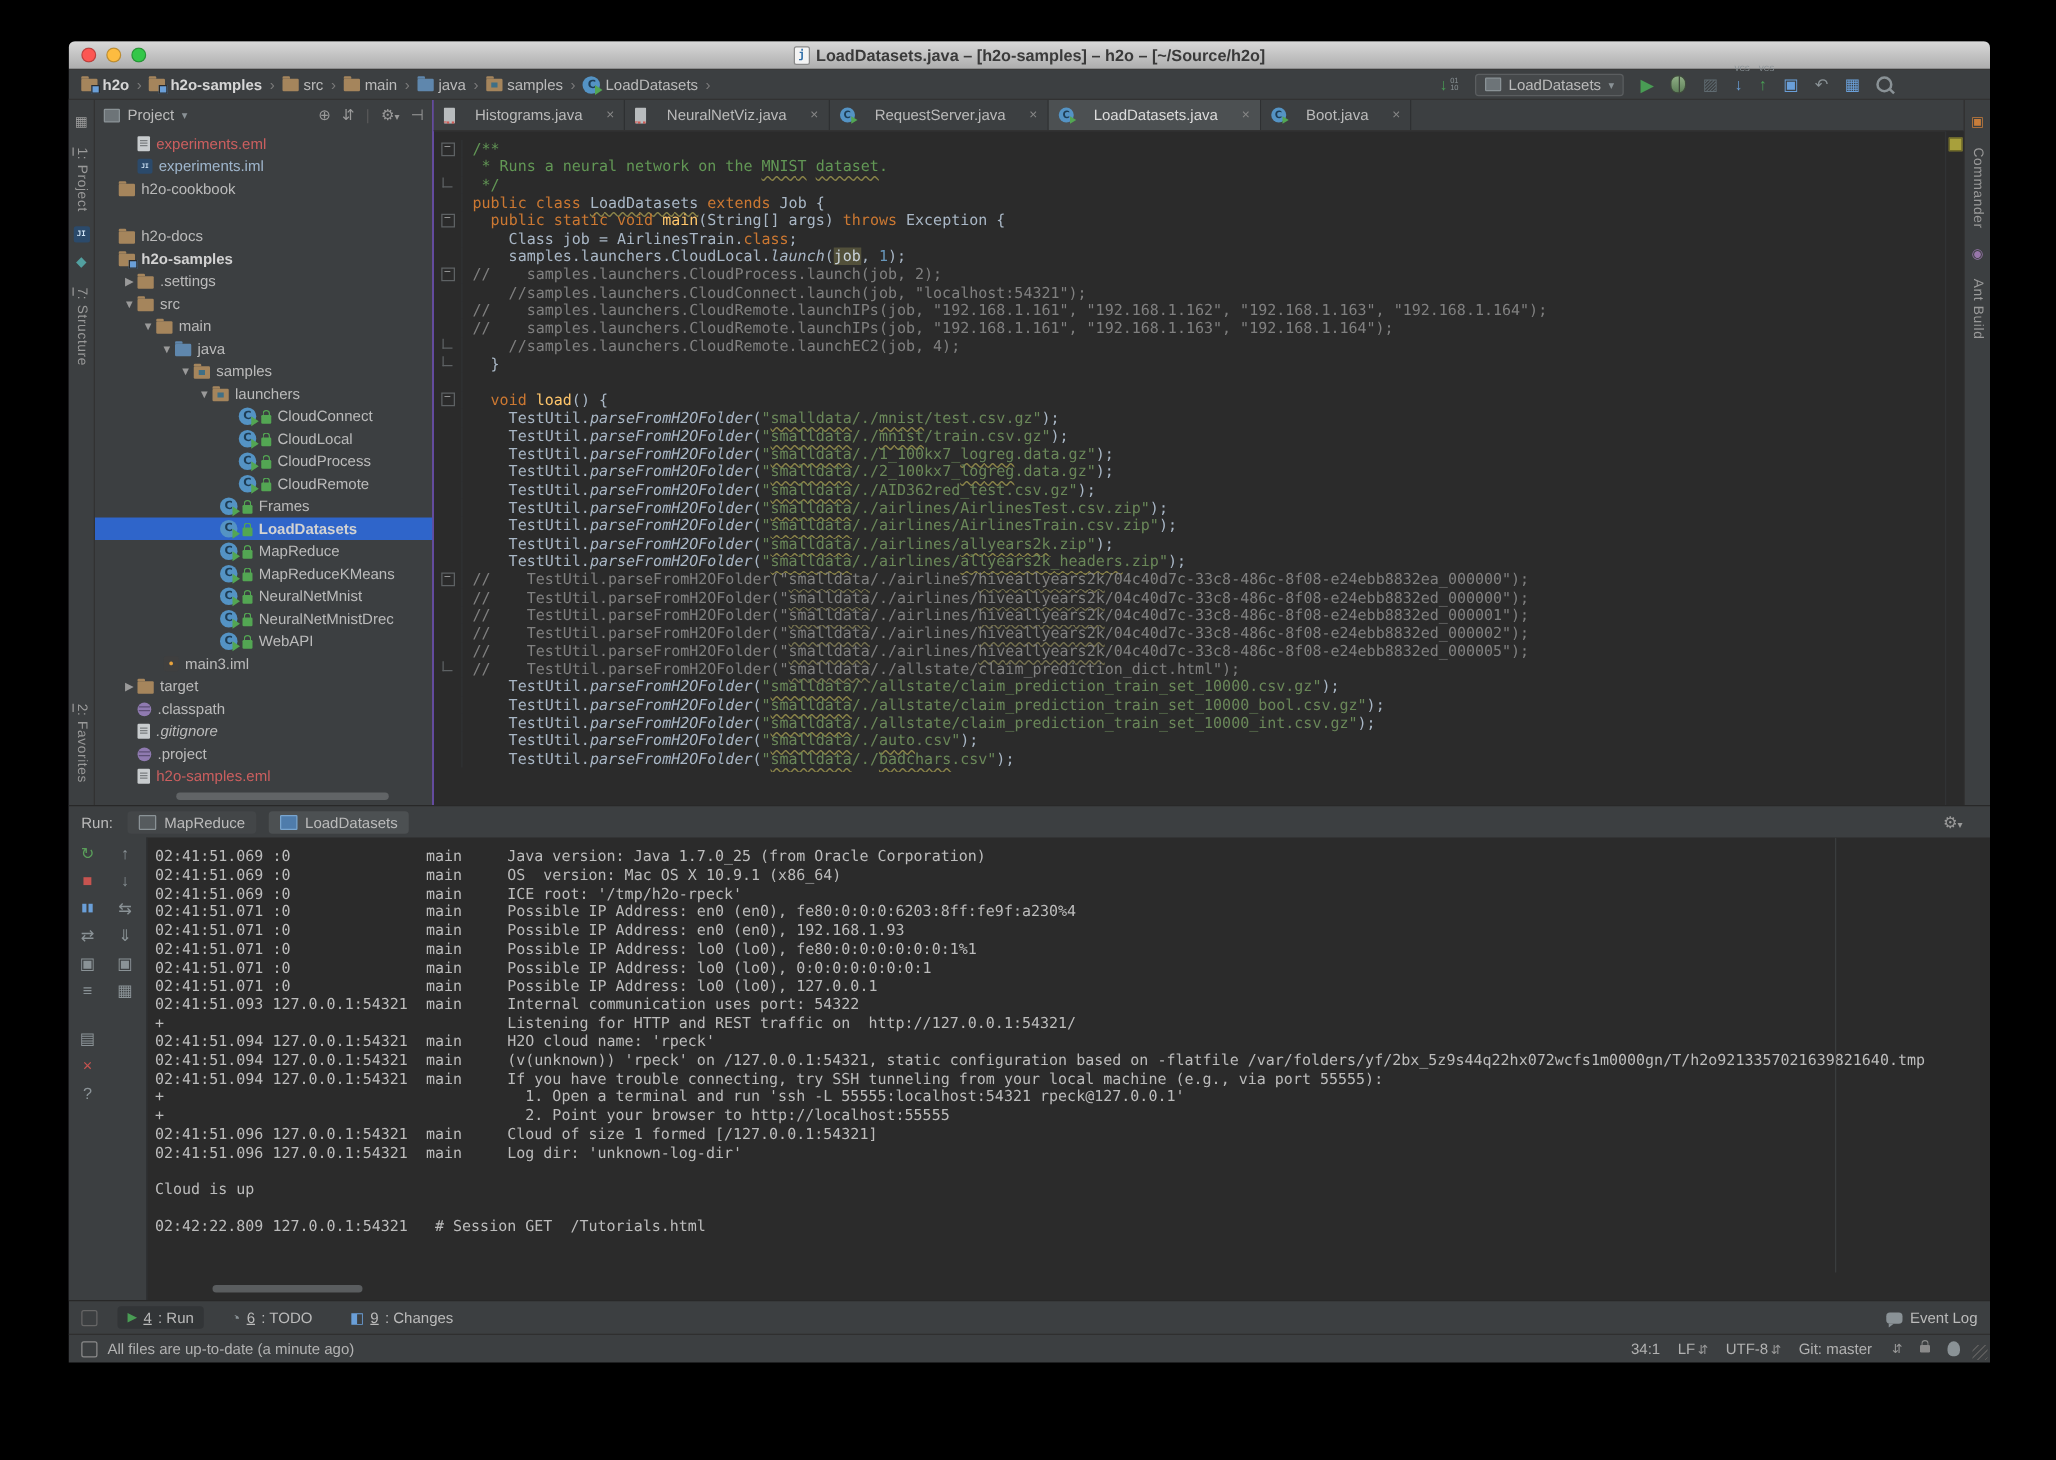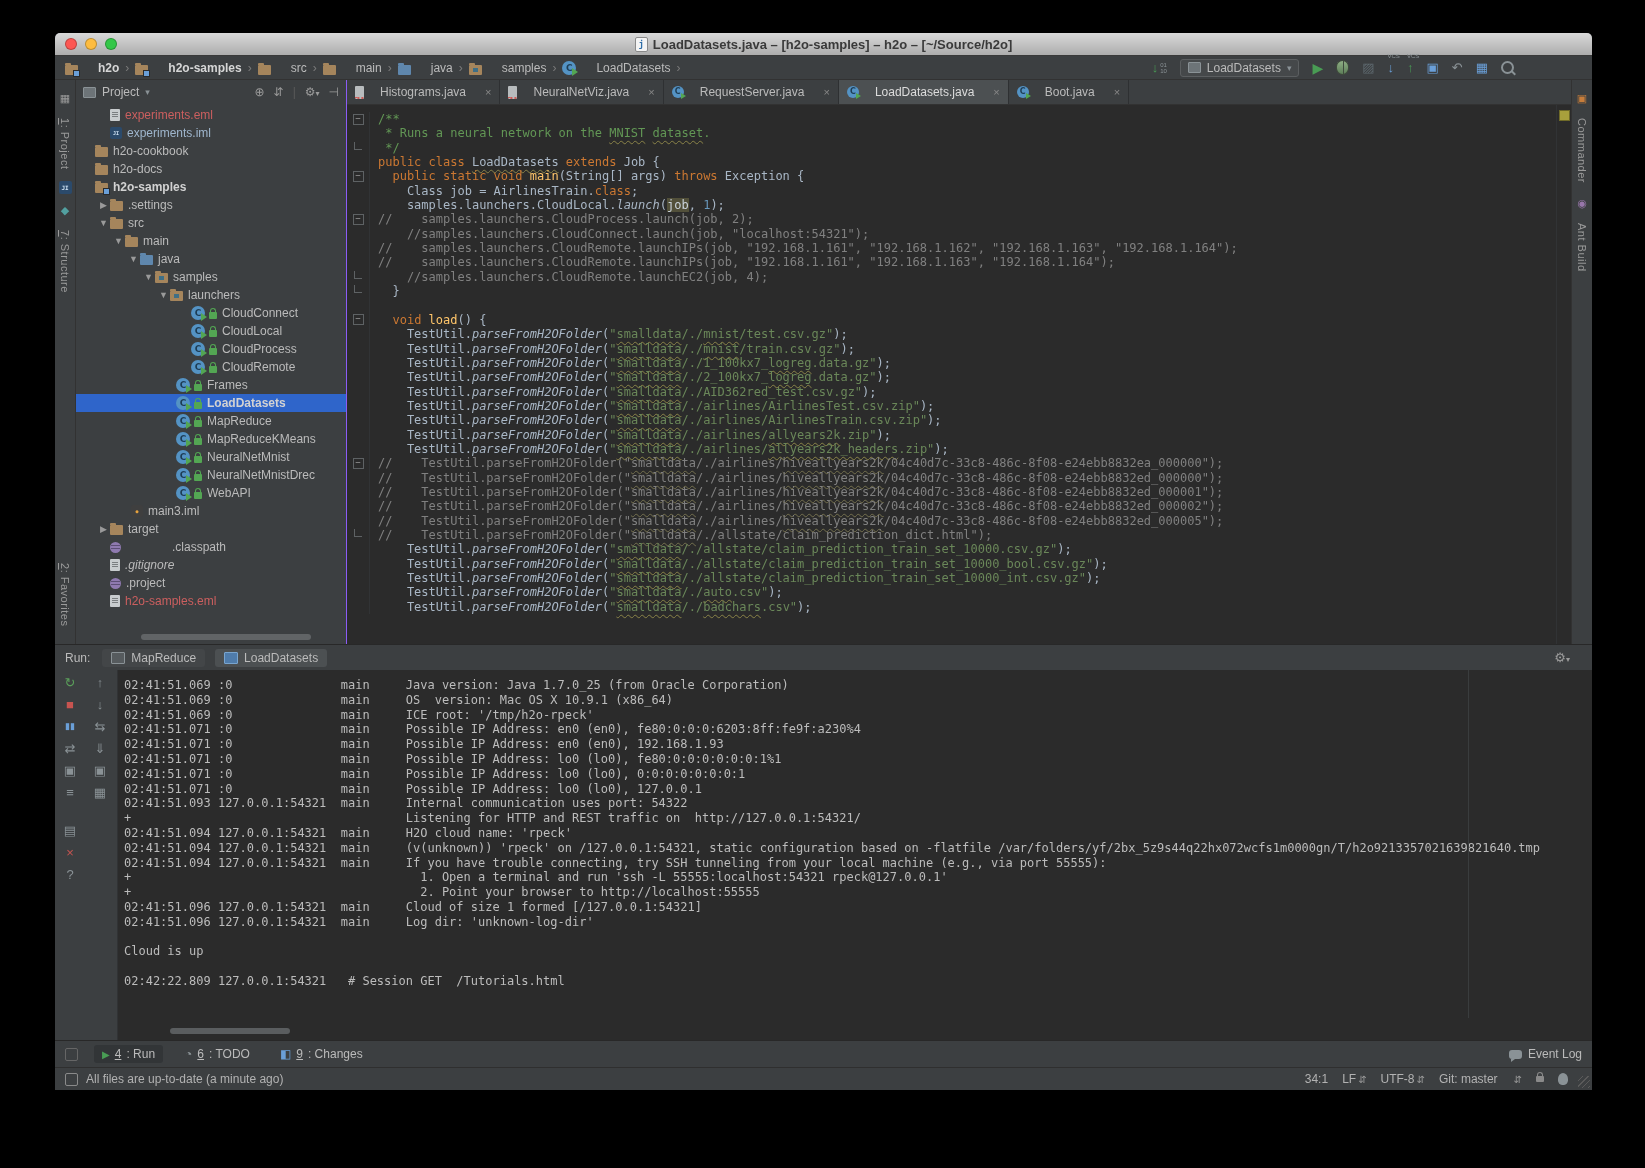--- a/index.html
+++ b/index.html
@@ -11,21 +11,21 @@
   .titlebar{height:22px;flex:none;background:linear-gradient(#d9d9d9,#adadad);border-radius:5px 5px 0 0;
             border-bottom:1px solid #3a3a3a;display:flex;align-items:center;position:relative}
   .lights{position:absolute;left:10px;display:flex;gap:8px}
   .light{width:12px;height:12px;border-radius:50%;border:1px solid rgba(0,0,0,.25);box-sizing:border-box}
   .title{margin:0 auto;font-size:13px;font-weight:bold;color:#3a3a3a;display:flex;align-items:center;gap:5px}
   .jicon{width:11px;height:13px;background:#f4f4f4;border:1px solid #8a8a8a;border-radius:2px;
          font:bold 9px "DejaVu Sans Mono",monospace;color:#2f6ea8;text-align:center;line-height:12px}
   
   .toolbar-row{height:23px;flex:none;display:flex;align-items:center;padding:0 8px;border-bottom:1px solid #323232}
   .breadcrumbs{display:flex;align-items:center;font-size:12px;color:#bbb}
-  .crumb{display:flex;align-items:flex-end;gap:20px;padding:0 2px}
+  .crumb{display:flex;align-items:flex-start;gap:4px;padding:0 2px}
   .crumb-t.b{font-weight:bold;color:#d6d6d6}
   .crumb-sep{color:#7a7a7a;margin:0 4px;font-size:12px}
   .tb-icons{margin-left:auto;display:flex;align-items:center;gap:13px;margin-right:70px}
   .tbi{color:#8a9296;font-size:13px;display:flex;align-items:center;gap:2px;position:relative}
   .vcs-lbl{position:absolute;top:-7px;left:0;font-size:6px;color:#8a9296;letter-spacing:0}
   .digits{font-size:6px;line-height:6px;color:#8a9296}
   .runcfg{display:flex;align-items:center;gap:6px;background:#45484a;border:1px solid #5b5e60;border-radius:3px;
           padding:1px 7px;font-size:12px;color:#bbb}
   .cfg-ic{width:11px;height:9px;border:1px solid #8a9296;background:#6d7478;border-radius:1px}
   .icon-search{width:9px;height:9px;border:2px solid #8a9296;border-radius:50%;position:relative;display:inline-block}
@@ -267,21 +267,21 @@
             <span class="tlabel t-red">experiments.eml</span>
           </div>
           <div class="trow" style="padding-left: 34px;">
             <span class="ti ti-iml">JI</span>
             <span class="tlabel t-blue">experiments.iml</span>
           </div>
           <div class="trow" style="padding-left: 19px;">
             <span class="ti ti-folder"></span>
             <span class="tlabel ">h2o-cookbook</span>
           </div>
-          <div class="trow" style="padding-left: 19px;">
+          <div class="trow" style="padding-left: 19px; margin-top: 20px;">
             <span class="ti ti-folder"></span>
             <span class="tlabel ">h2o-docs</span>
           </div>
           <div class="trow" style="padding-left: 19px;">
             <span class="ti ti-folder proj"></span>
             <span class="tlabel t-bold">h2o-samples</span>
           </div>
           <div class="trow" style="padding-left: 21px;">
             <span class="tarrow">▶</span>
             <span class="ti ti-folder"></span>
@@ -369,21 +369,21 @@
           </div>
           <div class="trow" style="padding-left: 55px;">
             <span class="ti ti-iml orange">●</span>
             <span class="tlabel ">main3.iml</span>
           </div>
           <div class="trow" style="padding-left: 21px;">
             <span class="tarrow">▶</span>
             <span class="ti ti-folder"></span>
             <span class="tlabel ">target</span>
           </div>
-          <div class="trow" style="padding-left: 34px; gap: 46px;">
+          <div class="trow" style="padding-left: 34px;">
             <span class="ti ti-purple"></span>
             <span class="tlabel ">.classpath</span>
           </div>
           <div class="trow" style="padding-left: 34px; font-style: italic;">
             <span class="ti ti-file"></span>
             <span class="tlabel ">.gitignore</span>
           </div>
           <div class="trow" style="padding-left: 34px;">
             <span class="ti ti-purple"></span>
             <span class="tlabel ">.project</span>

